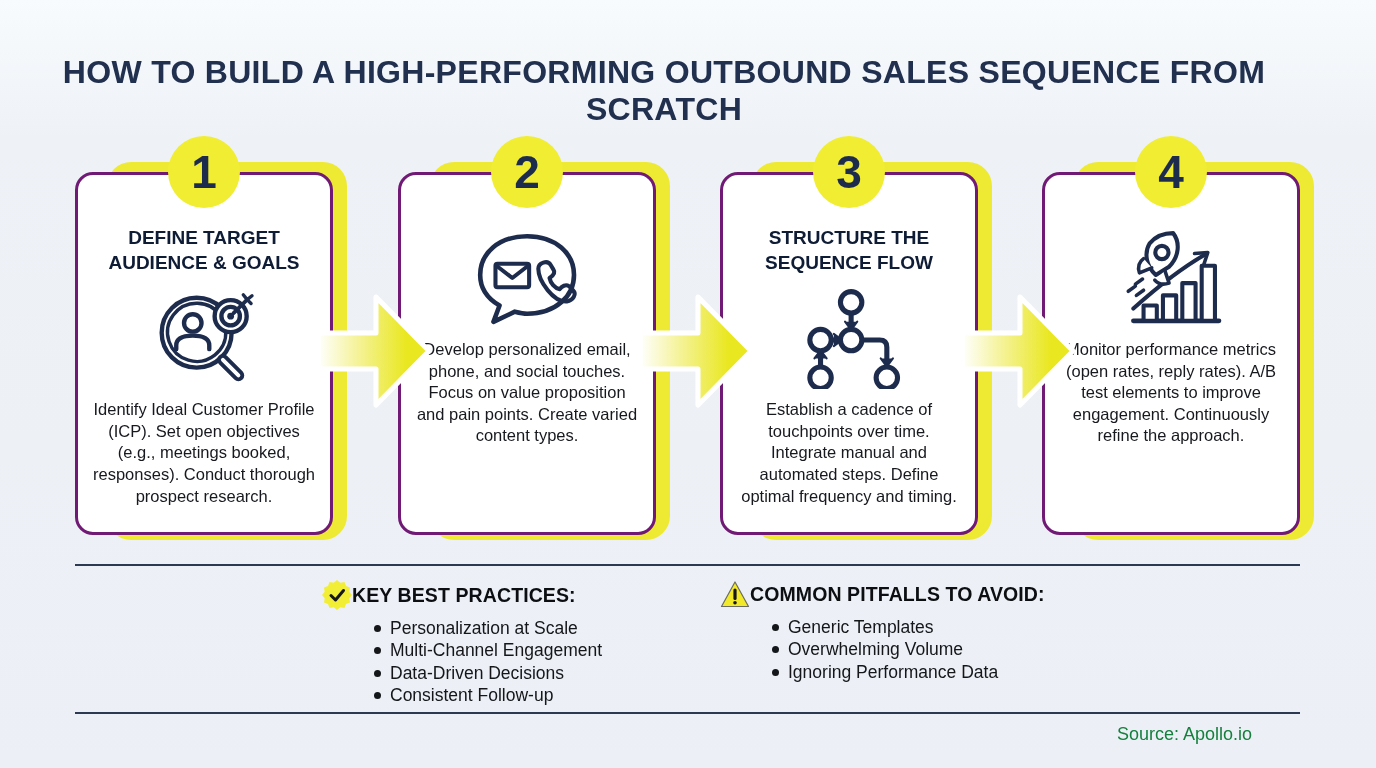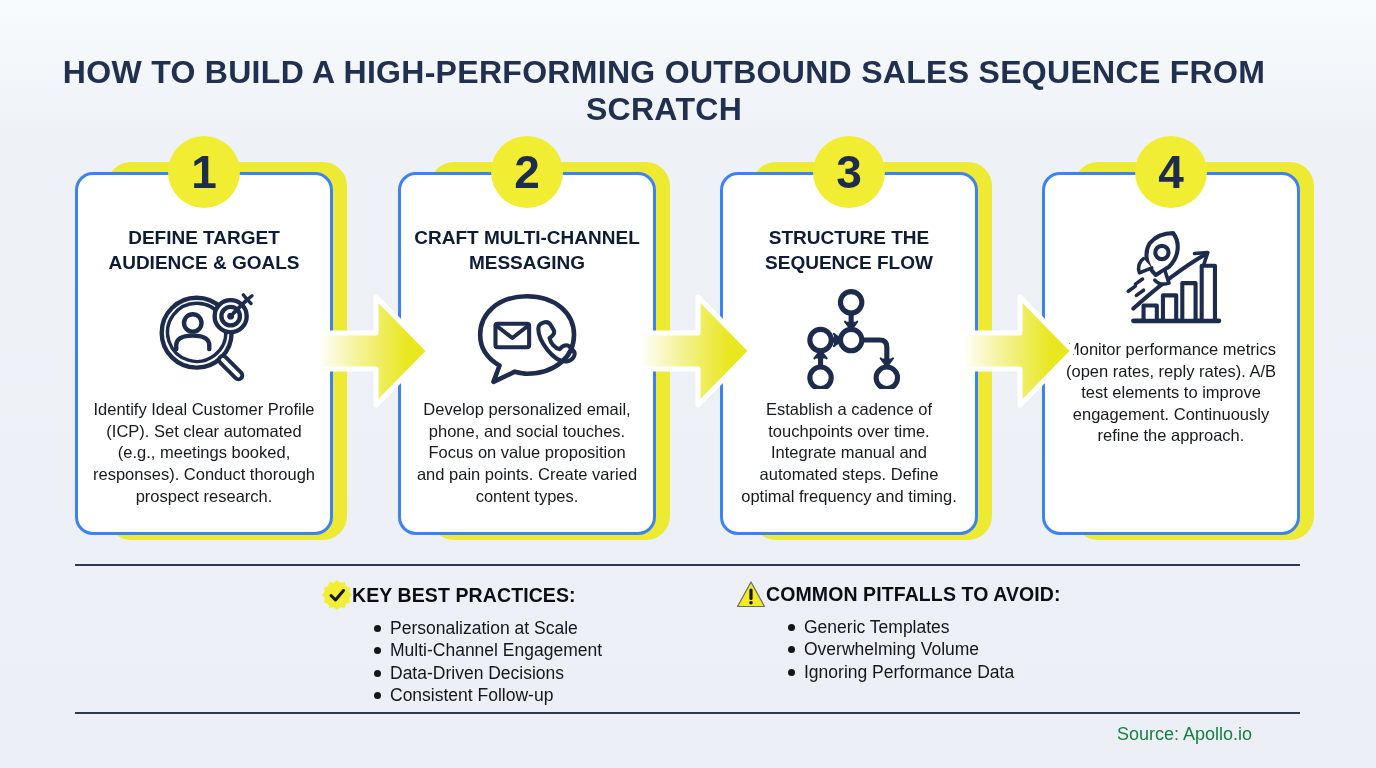--- a/index.html
+++ b/index.html
@@ -25,21 +25,21 @@
   .card-3 { left: 720px; }
   .card-4 { left: 1042px; }
 
   .card-shadow {
     position: absolute; top: -10px; left: 32px; right: -14px; bottom: -5px;
     background: #eeea33; border-radius: 24px; z-index: 0;
   }
   .card-body {
     position: absolute; inset: 0;
     background: #ffffff;
-    border: 3px solid #3b82f6;
+    border: 3px solid #701a75;
     border-radius: 18px;
     z-index: 2;
     display: flex; flex-direction: column; align-items: center;
     padding: 50px 10px 26px 10px;
     text-align: center;
   }
   .step-circle {
     position: absolute; top: -36px; left: 50%; transform: translateX(-50%);
     width: 72px; height: 72px; border-radius: 50%;
     background: #f0ed33;
@@ -64,21 +64,21 @@
   .arrow-3 { left: 960px; }
 
   
   .divider { position: absolute; left: 75px; width: 1225px; height: 2px; background: #2b3a52; }
   .divider-top { top: 564px; }
   .divider-bottom { top: 712px; }
 
   
   .list-block { position: absolute; top: 580px; }
   .practices-block { left: 322px; }
-  .pitfalls-block { left: 736px; }
+  .pitfalls-block { left: 720px; }
   .list-heading-row { display: flex; align-items: center; }
   .list-heading { font-size: 19.5px; font-weight: bold; color: #0c0e12; letter-spacing: 0.1px; }
   .list-block ul { list-style: none; margin-top: 7px; padding-left: 52px; }
   .list-block li {
     position: relative; font-size: 17.5px; color: #141619; line-height: 22.4px;
     padding-left: 16px;
   }
   .list-block li::before {
     content: ""; position: absolute; left: 0; top: 8px;
     width: 7px; height: 7px; border-radius: 50%; background: #141619;
@@ -109,29 +109,28 @@
         <path d="M 74,75 L 90,91" stroke="#ffffff" stroke-width="4"></path>
         <circle cx="43" cy="37" r="9"></circle>
         <path d="M 26,64 L 26,60 Q 26,50 43,50 Q 60,50 60,60 L 60,64"></path>
         <circle cx="82" cy="30" r="16.5" fill="#ffffff"></circle>
         <circle cx="82" cy="30" r="9.5" fill="#ffffff"></circle>
         <circle cx="82" cy="30" r="3.5" fill="#1d2b4d" stroke="none"></circle>
         <path d="M 85,27 L 99,13" stroke-width="4"></path>
         <path d="M 95,8 L 99,13 L 104,9" stroke-width="3.5"></path>
         <path d="M 99,13 L 103,17" stroke-width="3.5"></path>
       </svg>
-      <p class="card-desc">Identify Ideal Customer Profile (ICP). Set clear automated (e.g., meetings booked, responses). Conduct thorough prospect research.</p>
+      <p class="card-desc">Identify Ideal Customer Profile (ICP). Set open objectives (e.g., meetings booked, responses). Conduct thorough prospect research.</p>
     </div>
   </div>
 
   <div class="card card-2">
     <div class="card-shadow"></div>
     <div class="step-circle">2</div>
     <div class="card-body">
-      <div class="card-title">CRAFT MULTI-CHANNEL MESSAGING</div>
       <svg class="card-icon" viewBox="0 0 110 100" fill="none" stroke="#1d2b4d" stroke-width="4.5" stroke-linecap="round" stroke-linejoin="round">
         <path d="M 55,9 C 27,9 9,26 9,47 C 9,60 16,70 28,77 L 22,93 L 43,83 C 47,84 51,85 55,85 C 83,85 101,68 101,47 C 101,26 83,9 55,9 Z"></path>
         <rect x="24" y="36" width="33" height="23" rx="2" stroke-width="4"></rect>
         <path d="M 25,38 L 40.5,50 L 56,38" stroke-width="4"></path>
         <path d="M 66,41 c 0,-6 9,-9 12,-4 l 3,5 c 2,3 -1,6 -4,8 c 1,5 5,10 10,11 c 2,-3 6,-5 9,-3 l 4,4 c 4,4 0,10 -6,11 c -13,1 -28,-20 -28,-32 z" stroke-width="4"></path>
       </svg>
       <p class="card-desc">Develop personalized email, phone, and social touches. Focus on value proposition and pain points. Create varied content types.</p>
     </div>
   </div>
 

